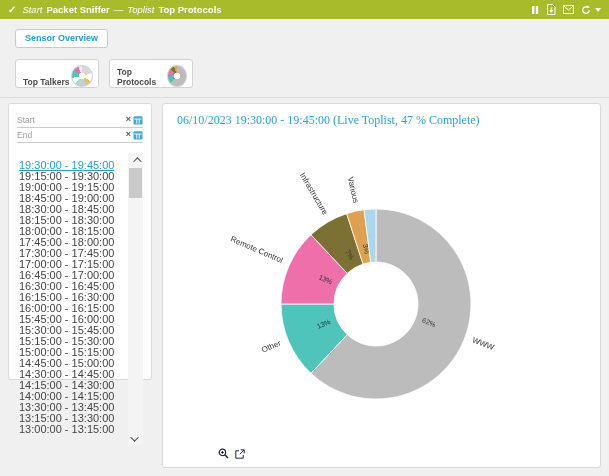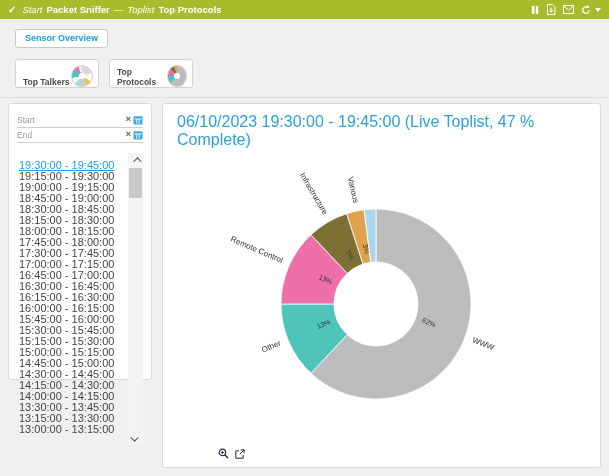--- a/index.html
+++ b/index.html
@@ -64,21 +64,21 @@
   .sb-up{top:0;} .sb-down{bottom:0;}
   .chev{width:5px;height:5px;border-top:1.6px solid #444;border-right:1.6px solid #444;display:block;}
   .chev.up{transform:rotate(-45deg) translateY(2px);}
   .chev.down{transform:rotate(135deg) translateY(2px);}
   .sb-thumb{position:absolute;left:1px;top:15px;width:13px;height:30px;background:#c9c9c9;cursor:grab;}
   
   .main{
     position:absolute;left:162px;top:103px;width:439px;height:365px;
     background:#fff;border:1px solid #d9d9d9;border-radius:3px;box-sizing:border-box;
   }
-  .main-title{position:absolute;left:14px;top:9px;font-size:16px;color:#2aa1d8;}
+  .main-title{position:absolute;left:14px;top:9px;font-size:12px;color:#2aa1d8;font-family:Liberation Serif, serif;}
   .chart-wrap{position:absolute;left:0;top:28px;}
   .foot-icons{position:absolute;left:55px;bottom:8px;display:flex;gap:6px;align-items:center;}
   .foot-icons svg{display:block;cursor:pointer;}
   text{font-family:"Liberation Sans",sans-serif;}
 </style>
 </head>
 <body>
 
 <div class="topbar">
   <span class="check">✓</span>

